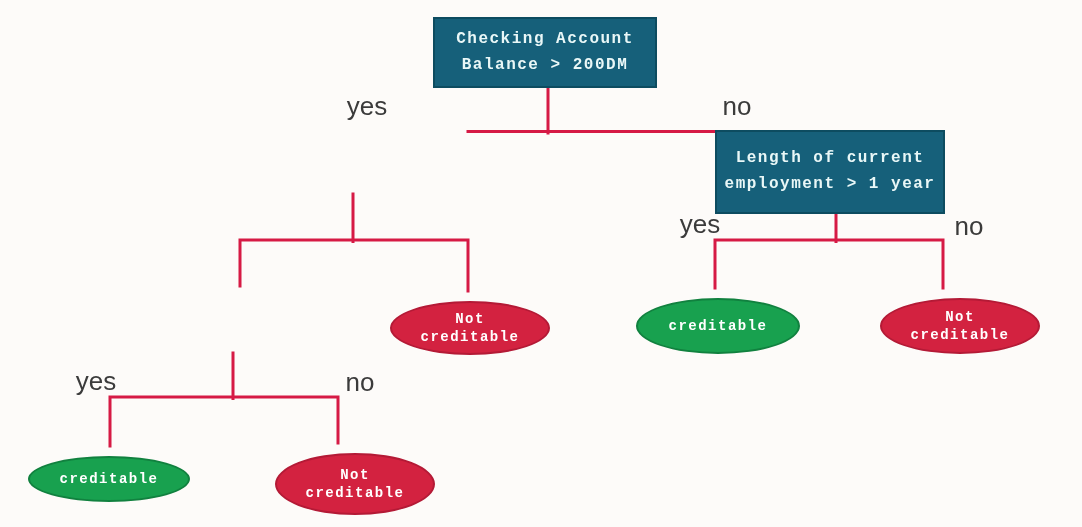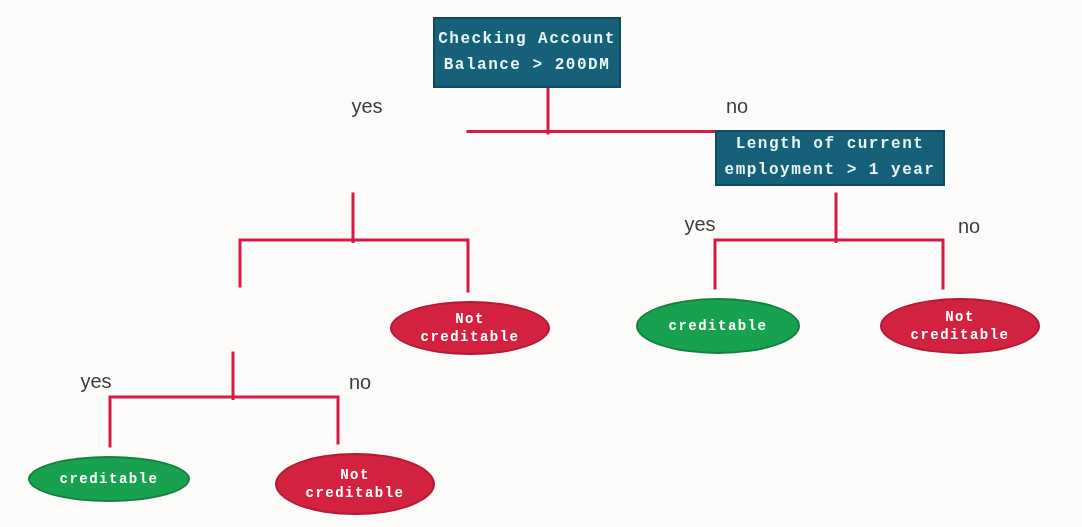--- a/index.html
+++ b/index.html
@@ -64,41 +64,41 @@
     border: 2px solid var(--creditable-border, #11813f);
   }
   .leaf-not-creditable {
     background: var(--not-creditable-fill, #d32240);
     border: 2px solid var(--not-creditable-border, #b41a36);
   }
   .edge-label {
     position: absolute;
     transform: translate(-50%, -50%);
     font-family: "Liberation Sans", sans-serif;
-    font-size: 20px;
+    font-size: 26px;
     color: var(--edge-label-text, #3b3b3b);
   }
 </style>
 </head>
 <body>
 
 <div class="stage">
 
   <svg class="edges-svg" viewBox="0 0 1082 527" xmlns="http://www.w3.org/2000/svg">
     <path class="edge-path" d="M548 88 V133 M468 131.5 H715"></path>
     <path class="edge-path" d="M353 194 V241.5 M240 240 H468 M240 240 V286 M468 240 V291"></path>
     <path class="edge-path" d="M836 194 V241.5 M715 240 H943 M715 240 V288 M943 240 V288"></path>
     <path class="edge-path" d="M233 353 V398.5 M110 397 H338 M110 397 V446 M338 397 V443"></path>
   </svg>
 
-  <div class="decision-node" style="left:433px; top:17px; width:188px; height:71px;">Checking Account
+  <div class="decision-node" style="left:433px; top:17px; width:224px; height:71px;">Checking Account
 Balance &gt; 200DM</div>
 
 
-  <div class="decision-node" style="left:715px; top:130px; width:230px; height:56px;">Length of current
+  <div class="decision-node" style="left:715px; top:130px; width:230px; height:84px;">Length of current
 employment &gt; 1 year</div>
 
 
   <div class="leaf-node leaf-not-creditable" style="left:390px; top:289px; width:160px; height:54px;">Not
 creditable</div>
 
   <div class="leaf-node leaf-creditable" style="left:636px; top:286px; width:164px; height:56px;">creditable</div>
 
   <div class="leaf-node leaf-not-creditable" style="left:880px; top:286px; width:160px; height:56px;">Not
 creditable</div>

